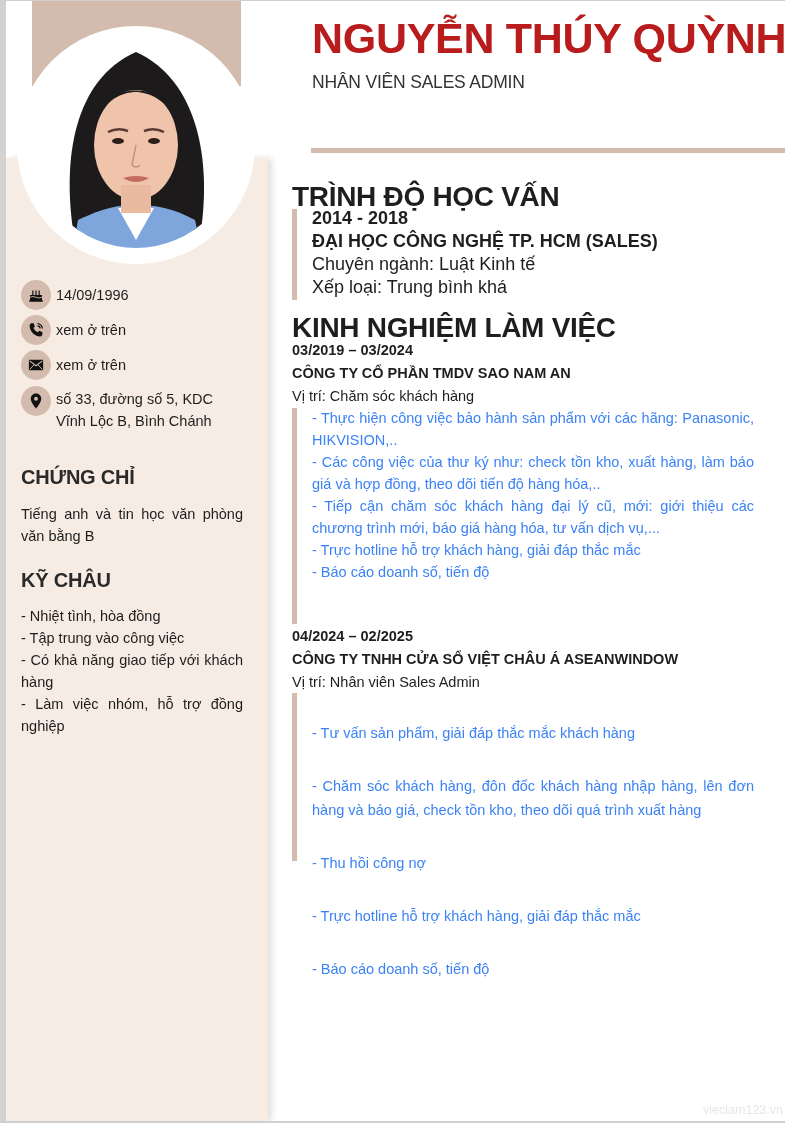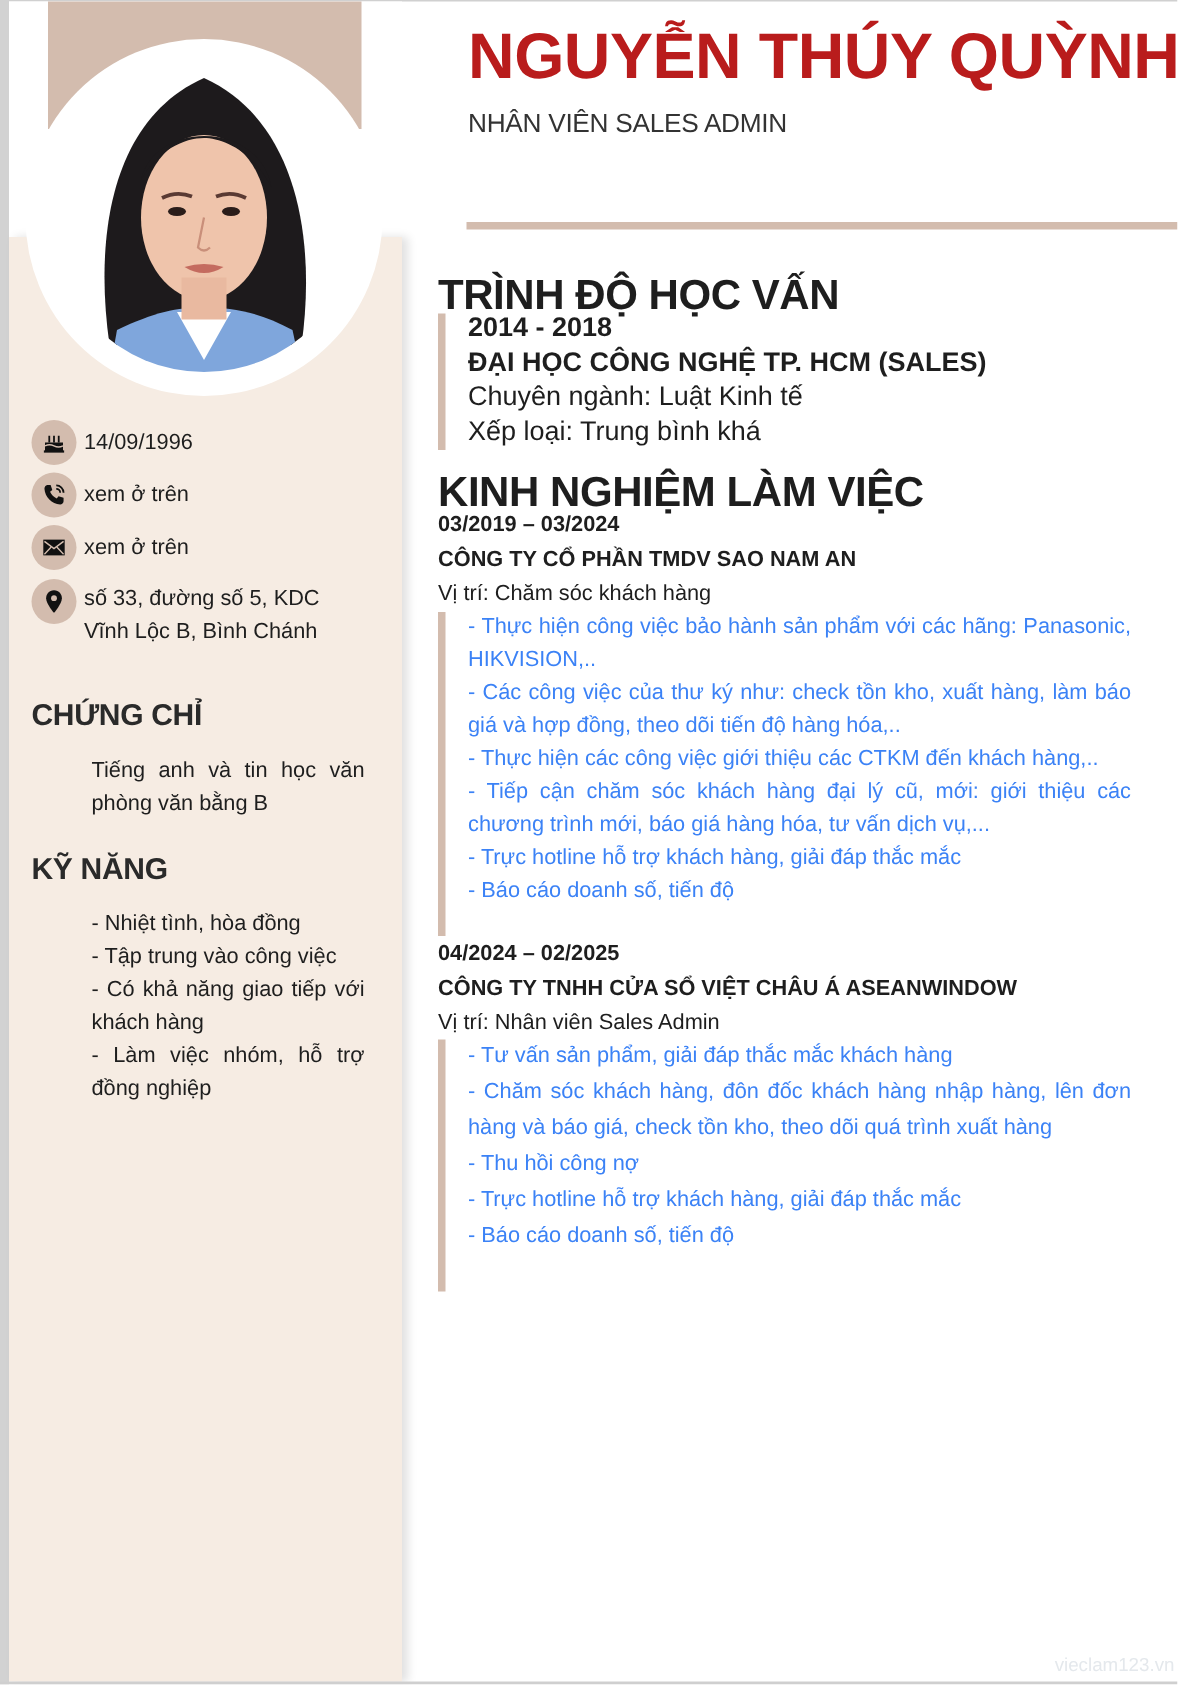--- a/index.html
+++ b/index.html
@@ -16,35 +16,35 @@
   .photo { position:absolute; left:33px; top:40px; width:206px; height:208px; border-radius:50%; overflow:hidden; background:#fff; }
   .photo svg { width:100%; height:100%; display:block; }
 
   .contact { position:absolute; left:21px; width:240px; display:flex; align-items:flex-start; }
   .contact .ic { width:30px; height:30px; border-radius:50%; background:#d3bcae; display:flex; align-items:center; justify-content:center; flex:0 0 30px; }
   .contact .ic svg { width:18px; height:18px; }
   .contact .txt { margin-left:5px; font-size:14.5px; line-height:22px; color:#1e1e1e; padding-top:4px; }
 
   .side-h { position:absolute; left:21px; font-size:20px; font-weight:bold; color:#2a2a2a; letter-spacing:-0.2px; }
   .side-p { position:absolute; left:21px; width:222px; font-size:14.5px; line-height:22px; color:#1e1e1e; text-align:justify; }
-  .side-p div { text-align:justify; text-align-last:left;margin-left:40px; }
+  .side-p div { text-align:justify; text-align-last:left; }
 
   .name { position:absolute; left:312px; top:14px; font-size:43px; font-weight:bold; color:#b91c1c; letter-spacing:-0.3px; white-space:nowrap; }
   .title { position:absolute; left:312px; top:72px; font-size:17.5px; color:#333; letter-spacing:-0.2px; white-space:nowrap; }
   .head-rule { position:absolute; left:311px; top:148px; width:474px; height:5px; background:#d3bcae; }
 
   .sec-h { position:absolute; left:292px; font-size:28px; color:#1e1e1e; font-weight:bold; letter-spacing:-0.3px; white-space:nowrap; }
   .bar { position:absolute; left:292px; width:5px; background:#d3bcae; }
   .edu { position:absolute; left:312px; top:207px; width:440px; font-size:18px; line-height:23px; color:#1e1e1e; }
   .b { font-weight:bold; }
 
   .job-meta { position:absolute; left:292px; width:470px; font-size:14.5px; line-height:23px; color:#1e1e1e; }
   .tasks { position:absolute; left:312px; width:442px; font-size:14.5px; line-height:22px; color:#3b82f6; }
   .tasks div { text-align:justify; text-align-last:left; }
-  .tasks.loose div { line-height:24px; }
+  .tasks.loose div { line-height:24px;margin-top:29px; }
 
   .watermark { position:absolute; right:2px; bottom:6px; font-size:12.5px; color:#e4e8ec; }
 </style>
 </head>
 <body>
 
 <div class="frame-top"></div>
 <div class="frame-left"></div>
 
 <div class="sidebar-top-white"></div>
@@ -113,21 +113,21 @@
     <div>số 33, đường số 5, KDC</div>
     <div>Vĩnh Lộc B, Bình Chánh</div>
   </span>
 </div>
 
 <div class="side-h" style="top:466px;">CHỨNG CHỈ</div>
 <div class="side-p" style="top:503px;">
   <div>Tiếng anh và tin học văn phòng văn bằng B</div>
 </div>
 
-<div class="side-h" style="top:569px;">KỸ NĂNG</div>
+<div class="side-h" style="top:569px;">KỸ CHÂU</div>
 <div class="side-p" style="top:605px;">
   <div>- Nhiệt tình, hòa đồng</div>
   <div>- Tập trung vào công việc</div>
   <div>- Có khả năng giao tiếp với khách hàng</div>
   <div>- Làm việc nhóm, hỗ trợ đồng nghiệp</div>
 </div>
 
 <div class="name">NGUYỄN THÚY QUỲNH</div>
 <div class="title">NHÂN VIÊN SALES ADMIN</div>
 <div class="head-rule"></div>
@@ -145,21 +145,20 @@
 
 <div class="job-meta" style="top:339px;">
   <div class="b">03/2019 – 03/2024</div>
   <div class="b">CÔNG TY CỔ PHẦN TMDV SAO NAM AN</div>
   <div>Vị trí: Chăm sóc khách hàng</div>
 </div>
 <div class="bar" style="top:408px; height:216px;"></div>
 <div class="tasks" style="top:407px;">
   <div>- Thực hiện công việc bảo hành sản phẩm với các hãng: Panasonic, HIKVISION,..</div>
   <div>- Các công việc của thư ký như: check tồn kho, xuất hàng, làm báo giá và hợp đồng, theo dõi tiến độ hàng hóa,..</div>
-  <div>- Thực hiện các công việc giới thiệu các CTKM đến khách hàng,..</div>
   <div>- Tiếp cận chăm sóc khách hàng đại lý cũ, mới: giới thiệu các chương trình mới, báo giá hàng hóa, tư vấn dịch vụ,...</div>
   <div>- Trực hotline hỗ trợ khách hàng, giải đáp thắc mắc</div>
   <div>- Báo cáo doanh số, tiến độ</div>
 </div>
 
 <div class="job-meta" style="top:625px;">
   <div class="b">04/2024 – 02/2025</div>
   <div class="b">CÔNG TY TNHH CỬA SỔ VIỆT CHÂU Á ASEANWINDOW</div>
   <div>Vị trí: Nhân viên Sales Admin</div>
 </div>

